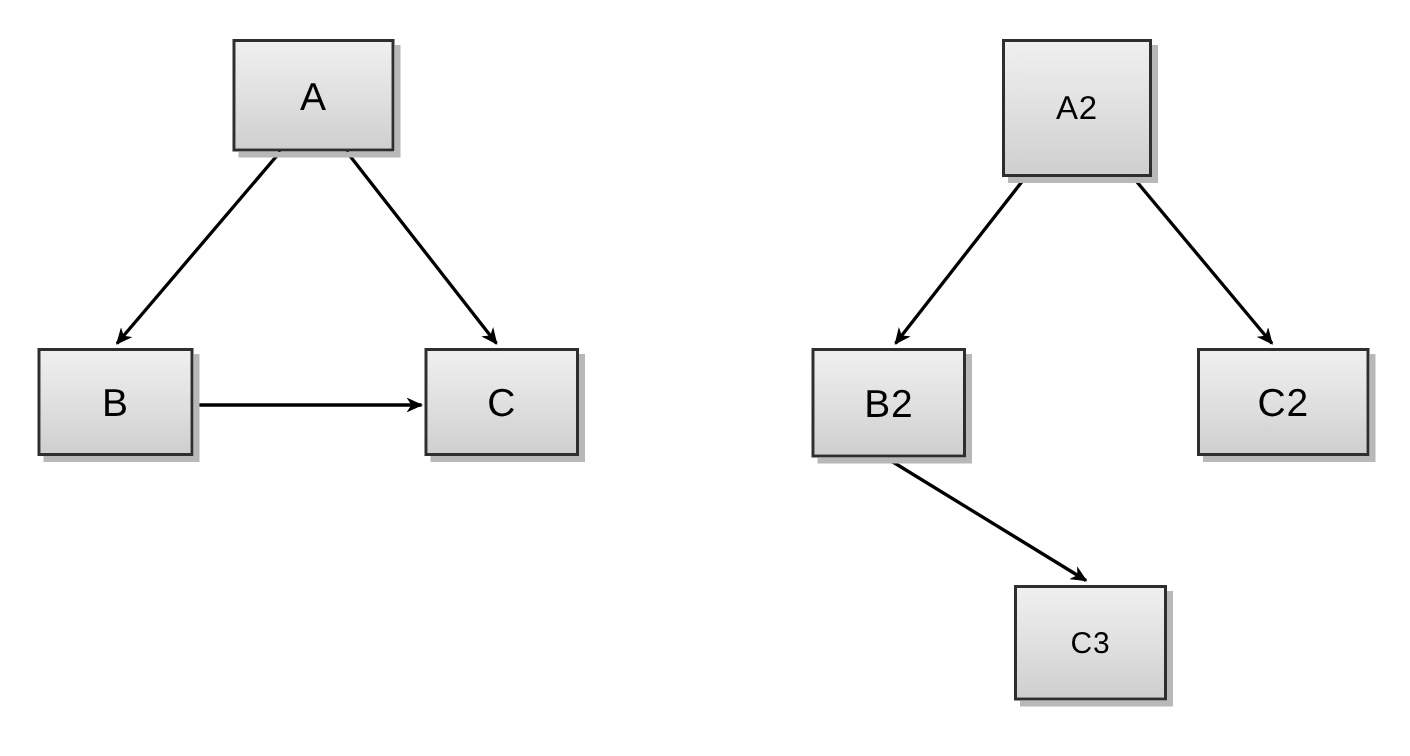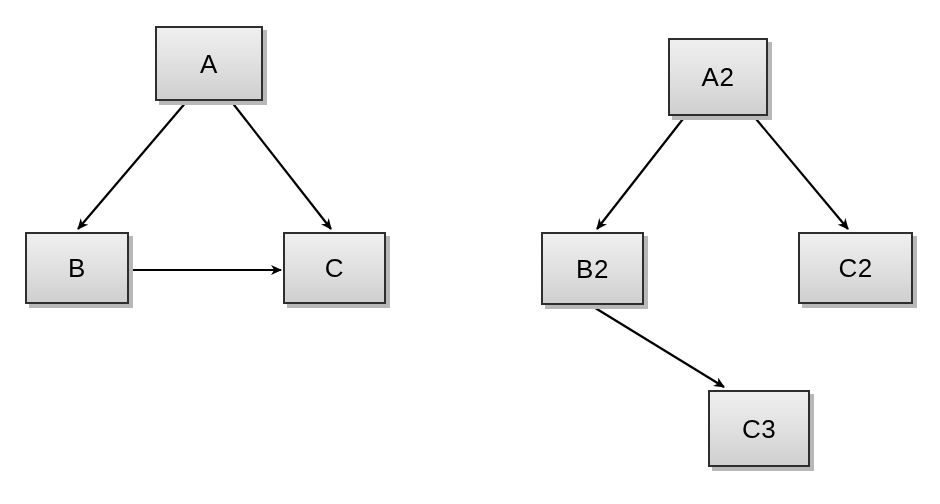--- a/index.html
+++ b/index.html
@@ -69,27 +69,27 @@
   <div id="node-layer">
       <div class="node" style="left: 155px; top: 26px; width: 108px; height: 75px; font-size: 26px;">
         <span class="node-label">A</span>
       </div>
       <div class="node" style="left: 25px; top: 232px; width: 104px; height: 72px; font-size: 26px;">
         <span class="node-label">B</span>
       </div>
       <div class="node" style="left: 283px; top: 232px; width: 103px; height: 72px; font-size: 26px;">
         <span class="node-label">C</span>
       </div>
-      <div class="node" style="left: 668px; top: 38px; width: 100px; height: 78px; font-size: 26px;">
+      <div class="node" style="left: 668px; top: 26px; width: 100px; height: 92px; font-size: 22px;">
         <span class="node-label">A2</span>
       </div>
       <div class="node" style="left: 541px; top: 232px; width: 103px; height: 73px; font-size: 26px;">
         <span class="node-label">B2</span>
       </div>
       <div class="node" style="left: 798px; top: 232px; width: 115px; height: 72px; font-size: 26px;">
         <span class="node-label">C2</span>
       </div>
-      <div class="node" style="left: 708px; top: 390px; width: 102px; height: 77px; font-size: 26px;">
+      <div class="node" style="left: 676px; top: 390px; width: 102px; height: 77px; font-size: 20px;">
         <span class="node-label">C3</span>
       </div>
     </div>
 
 </div>
 
 </body></html>

